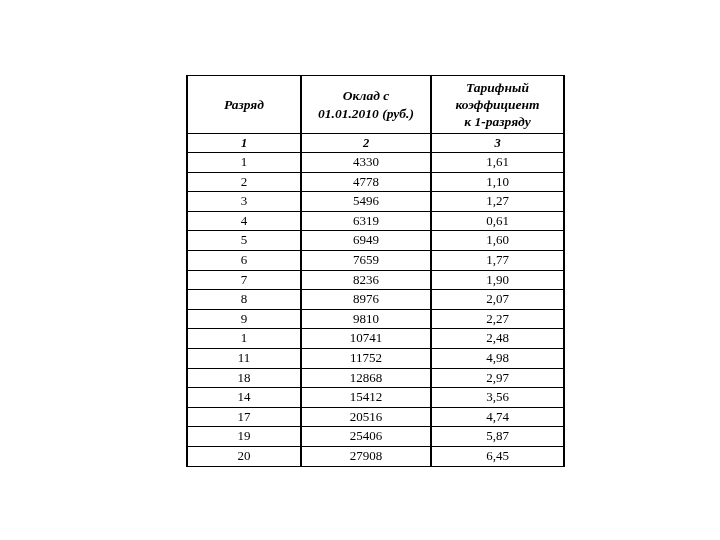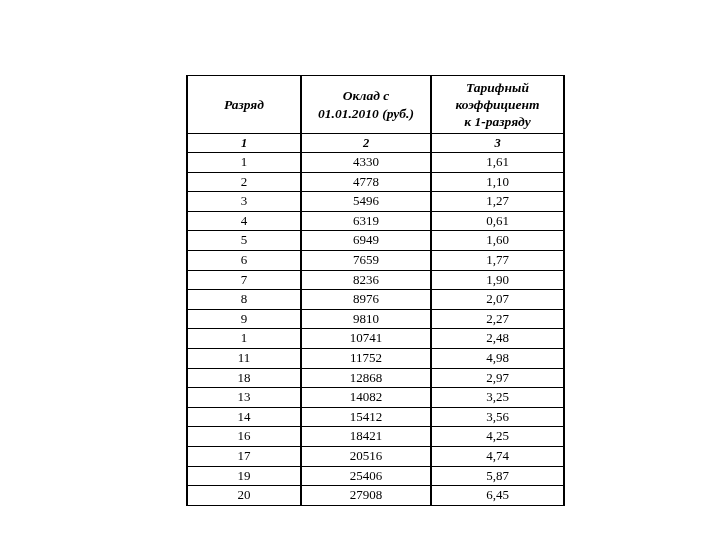--- a/index.html
+++ b/index.html
@@ -186,35 +186,25 @@
           <td>11</td>
           <td>11752</td>
           <td>4,98</td>
         </tr>
         <tr>
           <td>18</td>
           <td>12868</td>
           <td>2,97</td>
         </tr>
         <tr>
-          <td>13</td>
-          <td>14082</td>
-          <td>3,25</td>
-        </tr>
-        <tr>
           <td>14</td>
           <td>15412</td>
           <td>3,56</td>
         </tr>
         <tr>
-          <td>16</td>
-          <td>18421</td>
-          <td>4,25</td>
-        </tr>
-        <tr>
           <td>17</td>
           <td>20516</td>
           <td>4,74</td>
         </tr>
         <tr>
           <td>19</td>
           <td>25406</td>
           <td>5,87</td>
         </tr>
         <tr>

